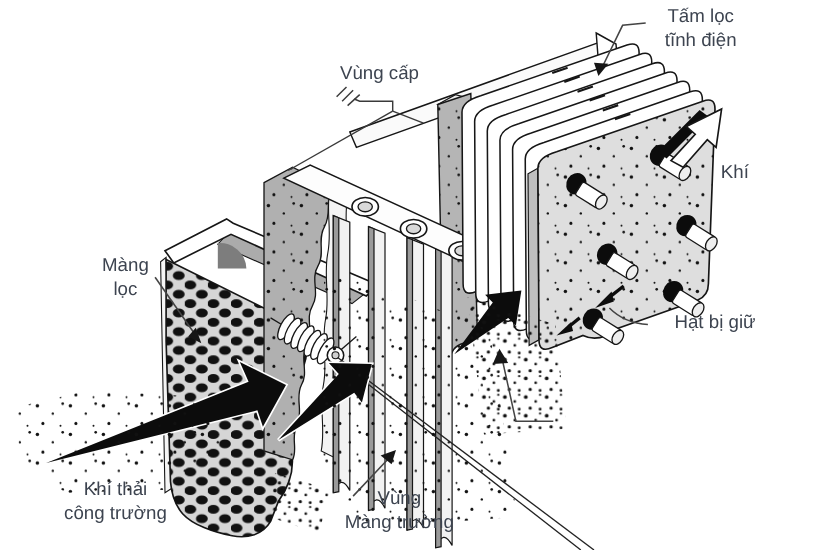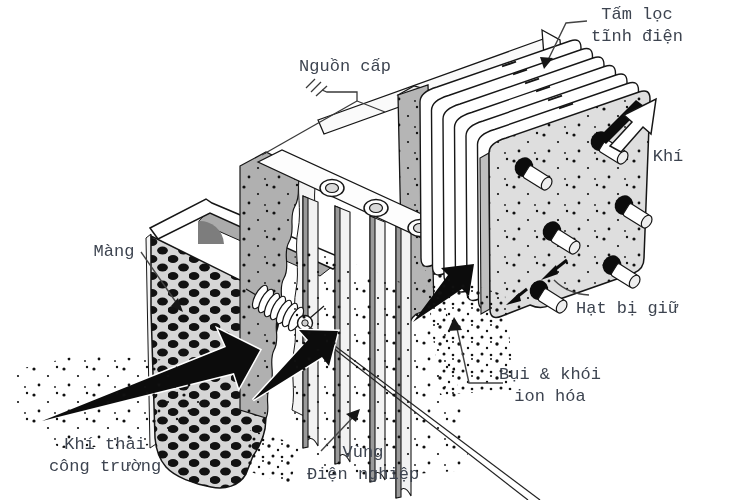--- a/index.html
+++ b/index.html
@@ -1,17 +1,17 @@
 <!DOCTYPE html>
 <html><head>
 <meta charset="utf-8">
 <style>
   html,body{margin:0;padding:0;background:#fff;}
   .stage{position:relative;width:750px;height:500px;background:#ffffff;overflow:hidden;
-         font-family:Liberation Mono, monospace;}
+         font-family:Liberation Sans, sans-serif;}
   .stage svg{position:absolute;left:0;top:0;}
   .lbl{position:absolute;color:#3d4450;font-size:17px;line-height:22px;text-align:center;
        white-space:nowrap;}
   .lbl span{display:block;}
 </style>
 </head>
 <body>
 
 <div class="stage">
 
@@ -227,43 +227,40 @@
     <polygon points="360,409 356,422 346,414" fill="#161616" stroke="none"></polygon>
   </g>
 </svg>
 
 <div class="lbl" style="left:583px;top:4px;width:108px;">
   <span>Tấm lọc</span>
   <span>tĩnh điện</span>
 </div>
 
 <div class="lbl" style="left:282px;top:56px;width:126px;">
-  <span>Nguồn cấp</span>
+  <span>Vùng cấp</span>
 </div>
 
 <div class="lbl" style="left:632px;top:146px;width:72px;">
   <span>Khí</span>
 </div>
 
-<div class="lbl" style="left:72px;top:230px;width:84px;margin-top:11px;">
+<div class="lbl" style="left:72px;top:230px;width:84px;">
   <span>Màng</span>
-</div>
-
-<div class="lbl" style="left:568px;top:282px;width:118px;margin-top:16px;">
+  <span>lọc</span>
+</div>
+
+<div class="lbl" style="left:591px;top:282px;width:118px;">
   <span>Hạt bị giữ</span>
 </div>
 
-<div class="lbl" style="left:492px;top:364px;width:116px;">
-  <span>Bụi &amp; khói</span>
-  <span>ion hóa</span>
-</div>
 
 <div class="lbl" style="left:288px;top:442px;width:150px;text-align:center;">
   <span>Vùng</span>
-  <span>Điện nghiệp</span>
+  <span>Màng trường</span>
 </div>
 
 <div class="lbl" style="left:30px;top:434px;width:150px;">
   <span>Khí thải</span>
   <span>công trường</span>
 </div>
 
 </div>
 
 </body></html>

